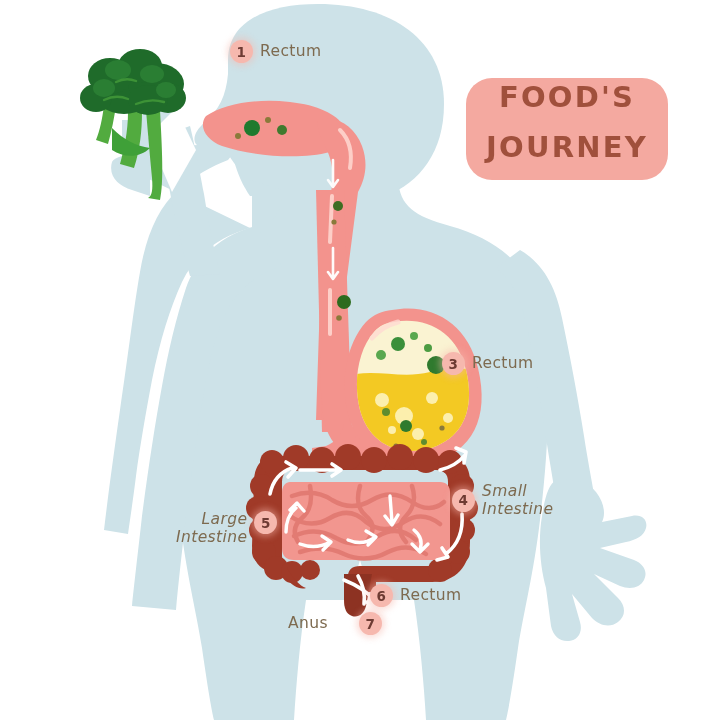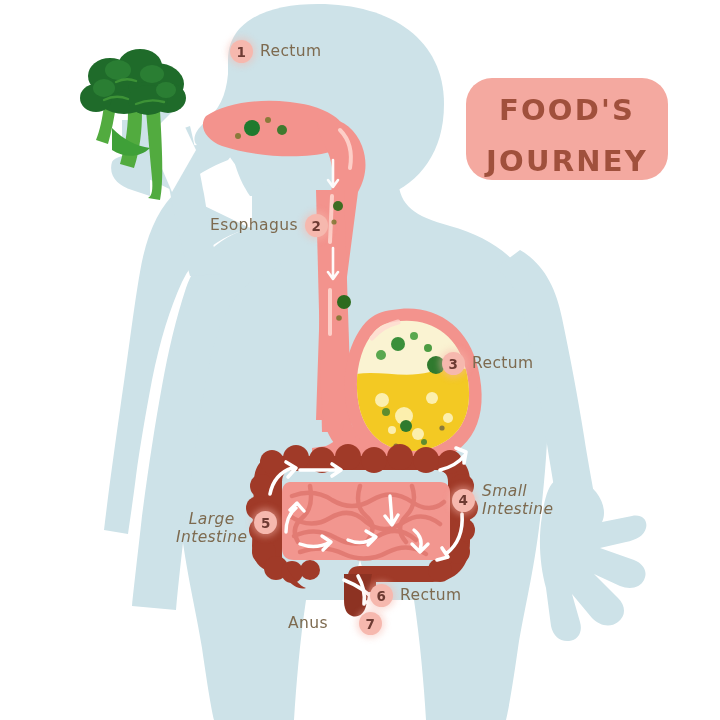--- a/index.html
+++ b/index.html
@@ -14,21 +14,21 @@
        white-space:nowrap;}
   .lbl .txt{line-height:1.18;}
   .lbl.stack .txt{white-space:pre-line;font-style:italic;}
   .badge{width:23px;height:23px;border-radius:50%;
          background:#f6b8ae;color:#6e3b33;font-size:13.5px;font-weight:bold;
          display:flex;align-items:center;justify-content:center;
          flex:0 0 auto;box-shadow:0 0 6px 3px rgba(246,184,174,.45);}
 
   #title-badge{position:absolute;left:466px;top:78px;width:202px;height:102px;
        background:#f4a9a0;border-radius:26px;
-       display:flex;flex-direction:column;align-items:center;justify-content:flex-end;
+       display:flex;flex-direction:column;align-items:center;justify-content:flex-start;
        color:#a0503c;font-weight:bold;font-size:29px;letter-spacing:2.2px;line-height:1.32;}
   #title-badge .l2{margin-top:12px;}
 </style>
 </head>
 <body>
 
 <div id="stage">
 
   <svg id="art" viewBox="0 0 720 720">
 
@@ -405,38 +405,34 @@
   <div id="title-badge">
     <span class="l1">FOOD'S</span>
     <span class="l2">JOURNEY</span>
   </div>
 
   <div class="lbl" style="left:230px;top:40px;">
     <span class="badge">1</span>
     <span class="txt">Rectum</span>
   </div>
 
-  <div class="lbl" style="left:210px;top:214px;">
-    <span class="txt">Esophagus</span>
-    <span class="badge">2</span>
-  </div>
 
   <div class="lbl" style="left:442px;top:352px;">
     <span class="badge">3</span>
     <span class="txt">Rectum</span>
   </div>
 
   <div class="lbl stack" style="left:452px;top:482px;">
     <span class="badge">4</span>
     <span class="txt">Small
 Intestine</span>
   </div>
 
   <div class="lbl stack" style="left:176px;top:510px;text-align:right;flex-direction:row;">
-    <span class="txt" style="text-align:center;">Large
+    <span class="txt" style="text-align:right;">Large
 Intestine</span>
     <span class="badge" style="align-self:flex-start;margin-top:1px;">5</span>
   </div>
 
   <div class="lbl" style="left:370px;top:584px;">
     <span class="badge">6</span>
     <span class="txt">Rectum</span>
   </div>
 
   <div class="lbl" style="left:288px;top:612px;gap:31px;">

